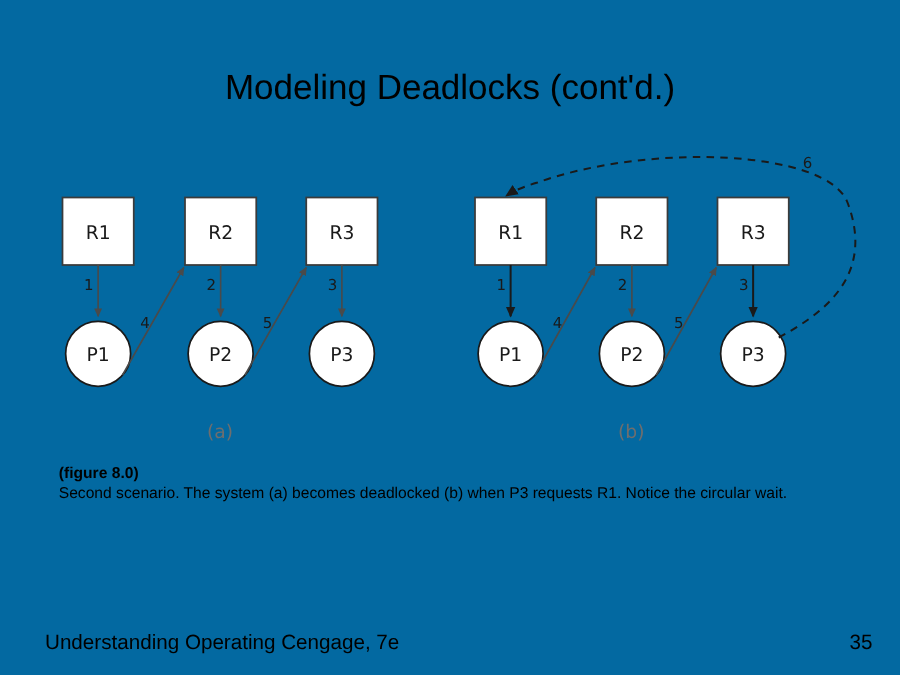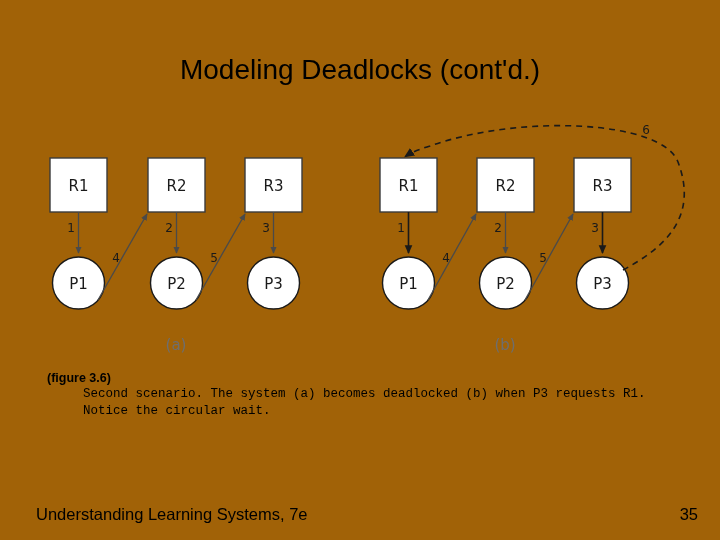--- a/index.html
+++ b/index.html
@@ -13,21 +13,21 @@
     position: relative;
     overflow: hidden;
     font-family: "Liberation Sans", sans-serif;
     color: #000000;
   }
   #slide {
     position: absolute;
     left: 0; top: 0;
     width: 720px;
     height: 540px;
-    background: #a16207;
+    background: #0369a1;
   }
   #slide-title {
     position: absolute;
     left: 0;
     top: 54px;
     width: 720px;
     text-align: center;
     font-size: 28px;
     font-weight: 400;
     letter-spacing: 0px;
@@ -53,23 +53,22 @@
   .cap-fignum {
     font-size: 12.5px;
     font-weight: bold;
     line-height: 16px;
     font-family: "Liberation Sans", sans-serif;
   }
   .cap-body {
     font-size: 12.5px;
     font-weight: normal;
     line-height: 17px;
-    font-family: Liberation Mono, monospace;
+    font-family: Liberation Sans, sans-serif;
     max-width: 625px;
-    margin-left: 36px;
   }
   .cap-credit {
     font-size: 11.5px;
     font-style: italic;
     line-height: 17px;
     font-family: "Liberation Sans", sans-serif;
   }
   #footer-title {
     position: absolute;
     left: 36px;
@@ -262,20 +261,20 @@
           <path class="edge-dashed" d="M 623 170 C 660 150 700 120 678 62 C 662 20 520 14 430 46 C 420 49 412 52 406 56" marker-end="url(#arrow-dashed)"></path>
           <text class="edge-label" x="646" y="34" text-anchor="middle">6</text>
         </g>
 
         <text class="panel-label" x="505" y="250" text-anchor="middle">(b)</text>
       </g>
     </svg>
   </div>
 
   <div id="caption-block">
-    <div class="cap-fignum">(figure 3.6)</div>
+    <div class="cap-fignum">(figure 8.0)</div>
     <div class="cap-body">Second scenario. The system (a) becomes deadlocked (b) when P3 requests R1. Notice the circular wait.</div>
   </div>
 
-  <div id="footer-title">Understanding Learning Systems, 7e</div>
+  <div id="footer-title">Understanding Operating Cengage, 7e</div>
   <div id="footer-page">35</div>
 
 </div>
 
 </body></html>

